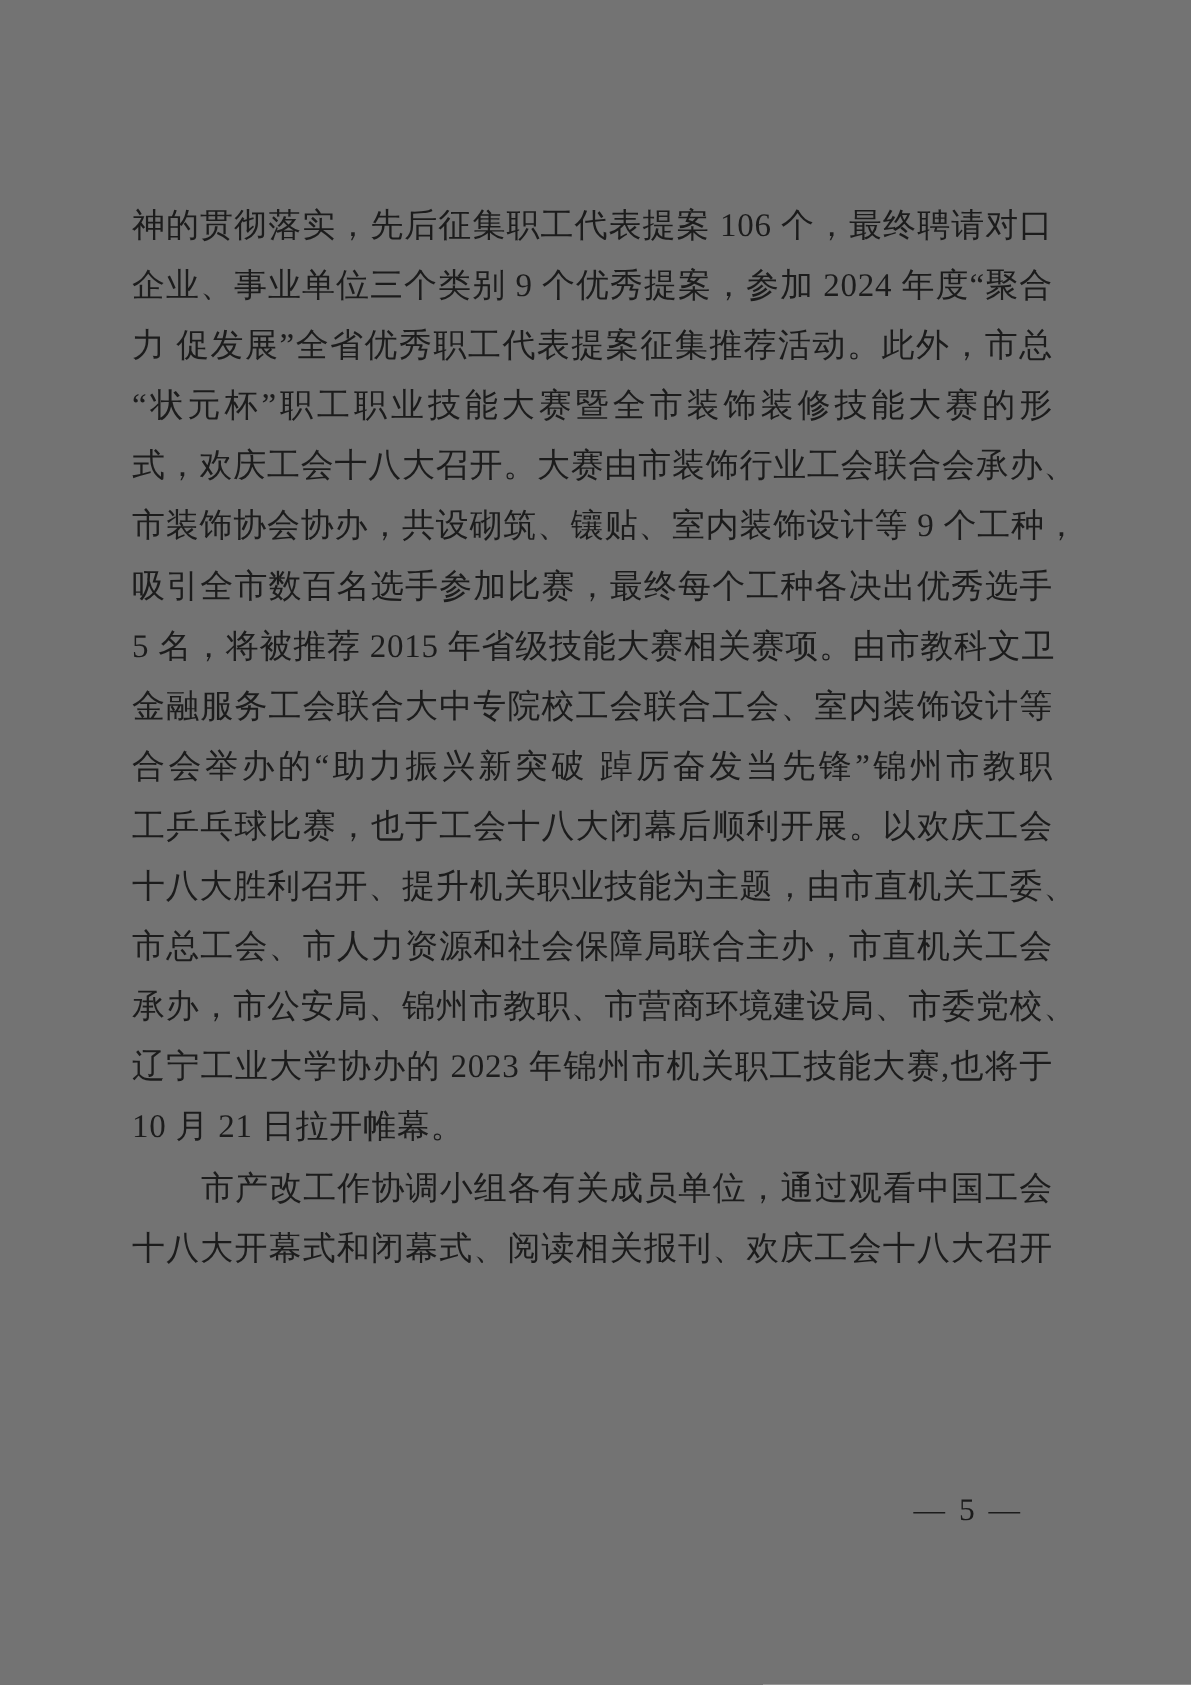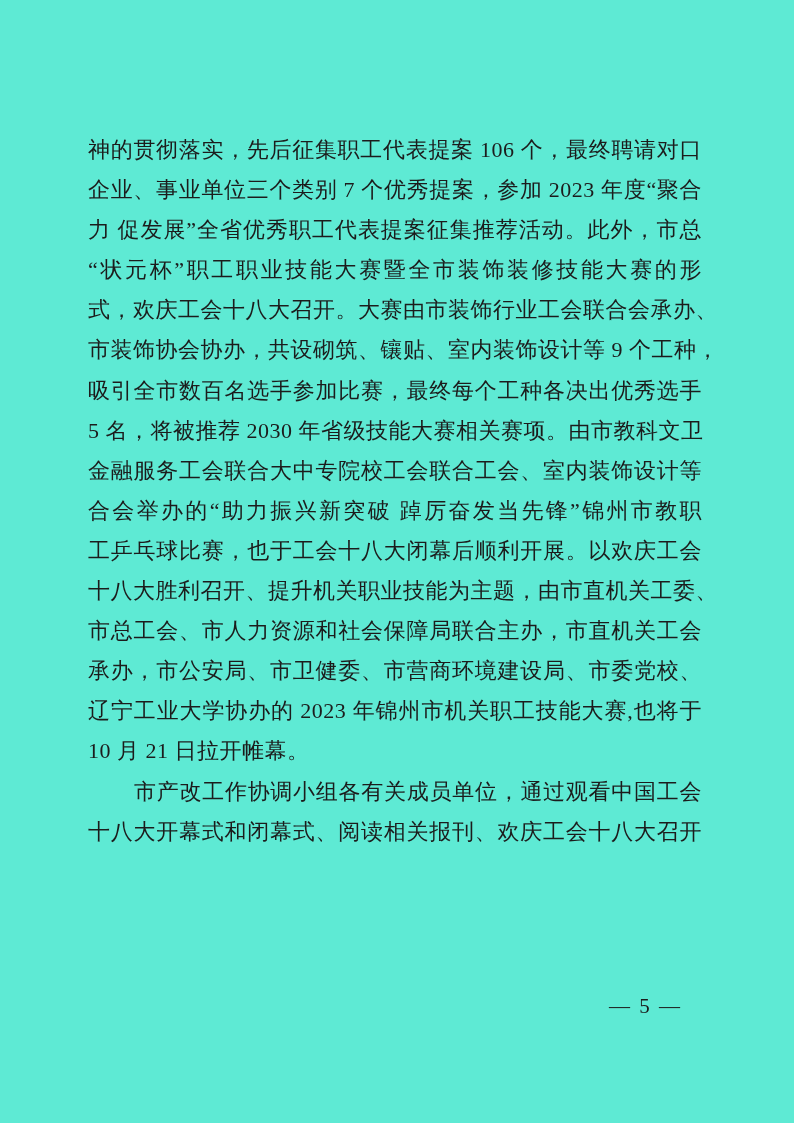--- a/index.html
+++ b/index.html
@@ -13,21 +13,21 @@
     position: relative;
     overflow: hidden;
     font-family: "Liberation Serif", "DejaVu Serif", serif;
   }
   .page {
     position: absolute;
     left: 0;
     top: 0;
     width: 794px;
     height: 1123px;
-    background: #5eead4;
+    background: #737373;
   }
   .text-block {
     position: absolute;
     left: 88px;
     top: 130px;
     width: 614px;
     color: #1c1c1c;
     font-size: 22px;
     line-height: 40.1px;
     letter-spacing: 0.5px;
@@ -61,33 +61,33 @@
     white-space: nowrap;
   }
 </style>
 </head>
 <body>
 
 <div class="page">
   <div class="text-block" id="text-block">
       <div class="para">
         <div class="line">神的贯彻落实，先后征集职工代表提案 106 个，最终聘请对口</div>
-        <div class="line">企业、事业单位三个类别 7 个优秀提案，参加 2023 年度“聚合</div>
+        <div class="line">企业、事业单位三个类别 9 个优秀提案，参加 2024 年度“聚合</div>
         <div class="line">力 促发展”全省优秀职工代表提案征集推荐活动。此外，市总</div>
         <div class="line">“状元杯”职工职业技能大赛暨全市装饰装修技能大赛的形</div>
         <div class="line">式，欢庆工会十八大召开。大赛由市装饰行业工会联合会承办、</div>
         <div class="line">市装饰协会协办，共设砌筑、镶贴、室内装饰设计等 9 个工种，</div>
         <div class="line">吸引全市数百名选手参加比赛，最终每个工种各决出优秀选手</div>
-        <div class="line">5 名，将被推荐 2030 年省级技能大赛相关赛项。由市教科文卫</div>
+        <div class="line">5 名，将被推荐 2015 年省级技能大赛相关赛项。由市教科文卫</div>
         <div class="line">金融服务工会联合大中专院校工会联合工会、室内装饰设计等</div>
         <div class="line">合会举办的“助力振兴新突破 踔厉奋发当先锋”锦州市教职</div>
         <div class="line">工乒乓球比赛，也于工会十八大闭幕后顺利开展。以欢庆工会</div>
         <div class="line">十八大胜利召开、提升机关职业技能为主题，由市直机关工委、</div>
         <div class="line">市总工会、市人力资源和社会保障局联合主办，市直机关工会</div>
-        <div class="line">承办，市公安局、市卫健委、市营商环境建设局、市委党校、</div>
+        <div class="line">承办，市公安局、锦州市教职、市营商环境建设局、市委党校、</div>
         <div class="line">辽宁工业大学协办的 2023 年锦州市机关职工技能大赛,也将于</div>
         <div class="line flush">10 月 21 日拉开帷幕。</div>
       </div>
       <div class="para">
         <div class="line indent">市产改工作协调小组各有关成员单位，通过观看中国工会</div>
         <div class="line">十八大开幕式和闭幕式、阅读相关报刊、欢庆工会十八大召开</div>
       </div>
     </div>
   <div class="page-number">— 5 —</div>
 </div>

